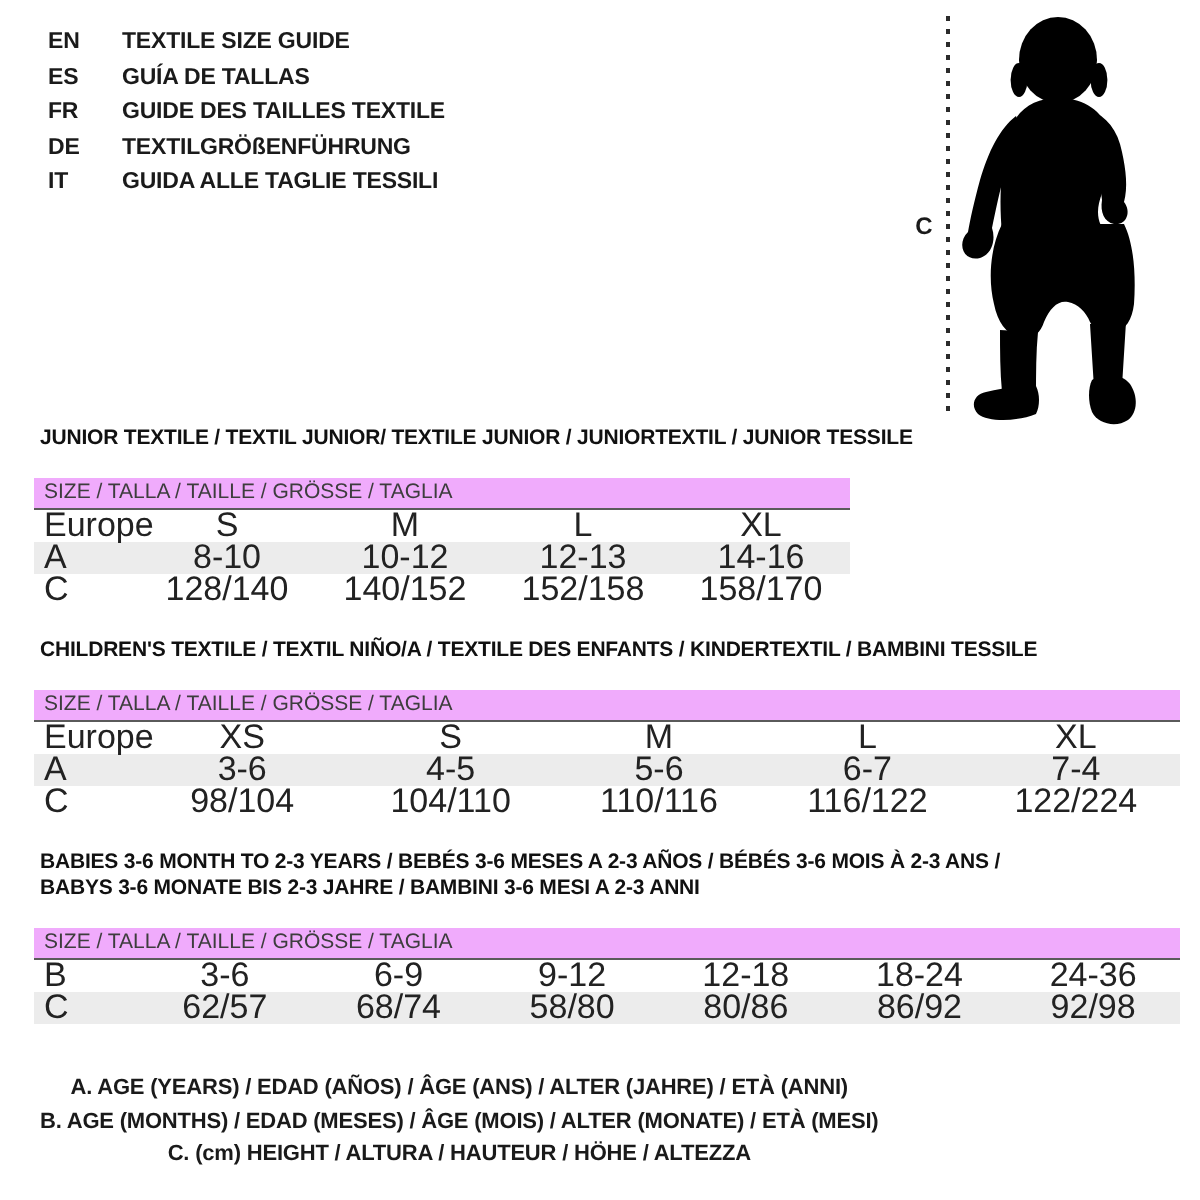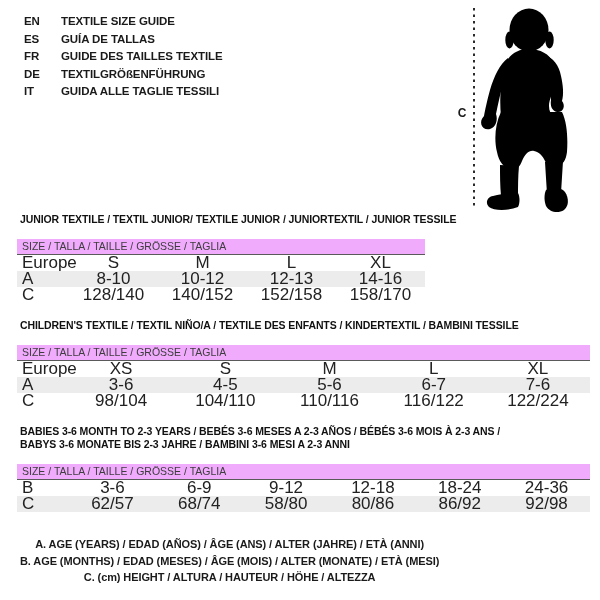--- a/index.html
+++ b/index.html
@@ -150,21 +150,21 @@
             <div class="cell">M</div>
             <div class="cell">L</div>
             <div class="cell">XL</div>
           </div>
           <div class="tbl-row shaded">
             <div class="cell-label">A</div>
             <div class="cell">3-6</div>
             <div class="cell">4-5</div>
             <div class="cell">5-6</div>
             <div class="cell">6-7</div>
-            <div class="cell">7-6</div>
+            <div class="cell">7-4</div>
           </div>
           <div class="tbl-row">
             <div class="cell-label">C</div>
             <div class="cell">98/104</div>
             <div class="cell">104/110</div>
             <div class="cell">110/116</div>
             <div class="cell">116/122</div>
             <div class="cell">122/224</div>
           </div>
         </div>

